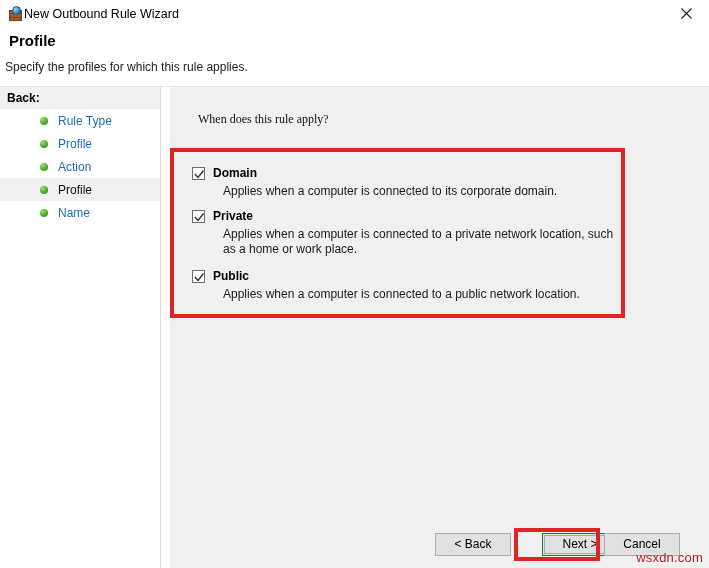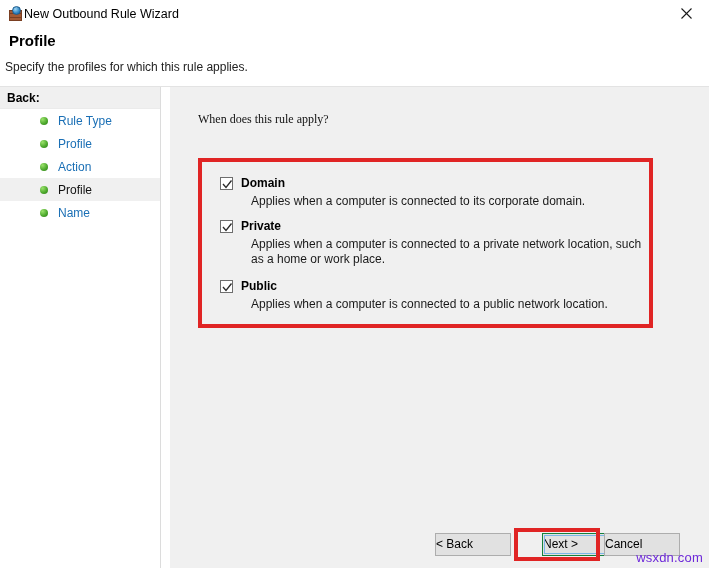--- a/index.html
+++ b/index.html
@@ -160,25 +160,24 @@
     position: absolute;
     left: 28px; top: 25px;
     font-size: 12px;
     color: #111111;
     font-family: Liberation Serif, serif;
   }
 
   
   .highlight-box {
     position: absolute;
-    left: 28px; top: 61px;
+    left: 0; top: 61px;
     width: 455px; height: 170px;
     border: 4px solid #e02424;
     box-sizing: border-box;
-    margin-top: 10px;
   }
 
   .profile-group {
     position: absolute;
     left: 4px; top: 4px;
     right: 4px; bottom: 4px;
     background: #f0f0f0;
   }
 
   .profile-item { position: absolute; left: 14px; }
@@ -229,21 +228,21 @@
     position: absolute;
     height: 23px;
     width: 76px;
     background: #e1e1e1;
     border: 1px solid #adadad;
     box-sizing: border-box;
     font-family: "Liberation Sans", sans-serif;
     font-size: 12px;
     color: #000000;
     line-height: 21px;
-    text-align: left;
+    text-align: center;
     cursor: default;
     padding: 0;
   }
   .btn-back { left: 265px; top: 19px; }
   .btn-next {
     left: 349px; top: 19px;
     border: 1px solid #15803d;
     outline: 1px solid #7ab6e8;
     outline-offset: -3px;
     margin-left: 23px;
@@ -257,21 +256,21 @@
     border: 4px solid #e02424;
     box-sizing: border-box;
     pointer-events: none;
   }
 
   
   .watermark {
     position: absolute;
     right: 6px; bottom: 3px;
     font-size: 13px;
-    color: #6d28d9;
+    color: #b91c1c;
     letter-spacing: 0.2px;
     font-family: "Liberation Sans", sans-serif;
   }
 </style>
 </head>
 <body>
 
 <div class="titlebar">
   <div class="titlebar-icon">
     <div class="brick"></div>

